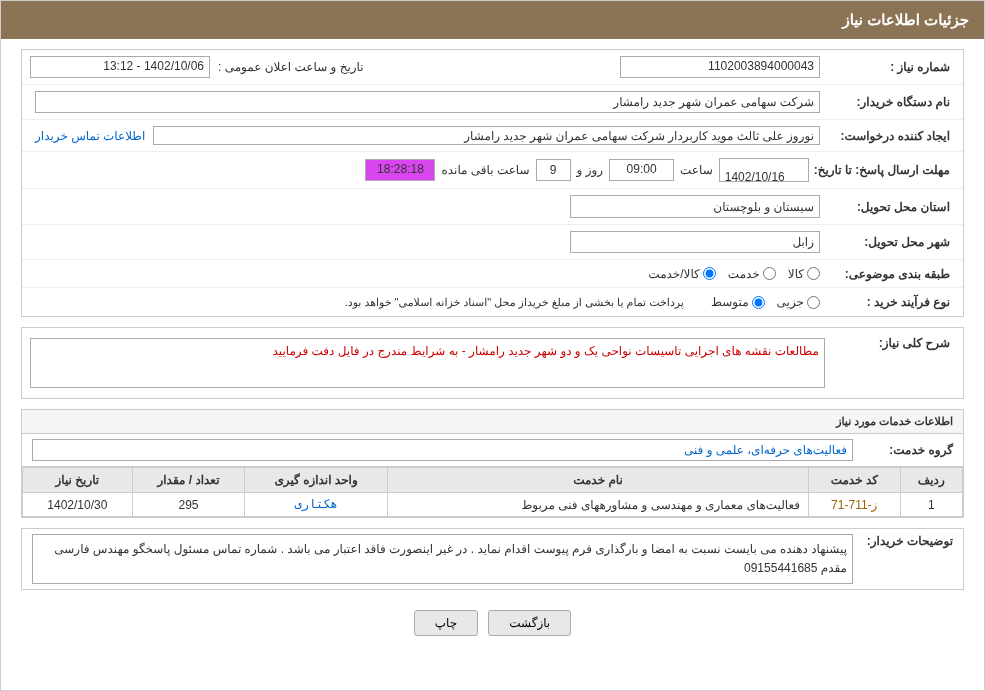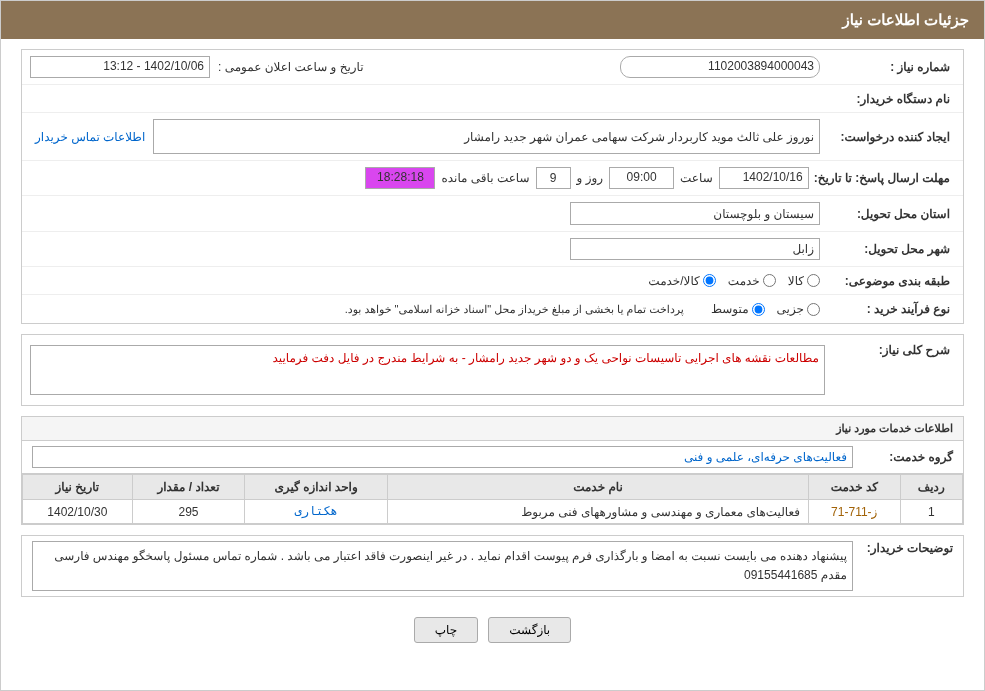--- a/index.html
+++ b/index.html
@@ -63,43 +63,42 @@
     }
     .input-full {
       width: 100%;
       border: 1px solid #aaa;
       background: #fff;
       padding: 2px 5px;
       height: 22px;
     }
     .input-number {
       width: 200px;
-      border-radius: 10px;
     }
     .date-announce-box {
       border: 1px solid #aaa;
       background: #fff;
       height: 22px;
       padding: 2px 5px;
       width: 180px;
       text-align: right;
     }
     .deadline-row {
       display: flex;
       align-items: center;
       gap: 6px;
       flex: 1;
     }
     .deadline-date {
       border: 1px solid #aaa;
       background: #fff;
       height: 22px;
-      padding: 2px 5px;
+      padding: 11px 5px;
       width: 90px;
-      text-align: right;
+      text-align: left;
     }
     .deadline-time {
       border: 1px solid #aaa;
       background: #fff;
       height: 22px;
       padding: 2px 5px;
       width: 65px;
       text-align: center;
     }
     .remaining-box {
@@ -242,26 +241,31 @@
           </div>
         </div>
         <span class="inline-label" style="margin-left:8px;">تاریخ و ساعت اعلان عمومی :</span>
         <div class="date-announce-box">
           <span>1402/10/06 - 13:12</span>
         </div>
       </div>
 
       <div class="form-row">
         <span class="form-label">نام دستگاه خریدار:</span>
+        <div class="form-value">
+          <div class="input-full" style="display:flex;align-items:center;">
+            <span>شرکت سهامی عمران شهر جدید رامشار</span>
+          </div>
+        </div>
       </div>
 
       <div class="form-row">
         <span class="form-label">ایجاد کننده درخواست:</span>
         <div class="form-value" style="display:flex;align-items:center;gap:8px;">
-          <div style="flex:1;border:1px solid #aaa;background:#fff;height:35px;padding:2px 5px;display:flex;align-items:center;">
+          <div style="flex:1;border:1px solid #aaa;background:#fff;height:19px;padding:2px 5px;display:flex;align-items:center;">
             <span>نوروز علی  ثالث موید کاربردار شرکت سهامی عمران شهر جدید رامشار</span>
           </div>
           <a class="contact-link">اطلاعات تماس خریدار</a>
         </div>
       </div>
 
       <div class="form-row">
         <span class="form-label">مهلت ارسال پاسخ: تا تاریخ:</span>
         <div class="form-value">
           <div class="deadline-row">

